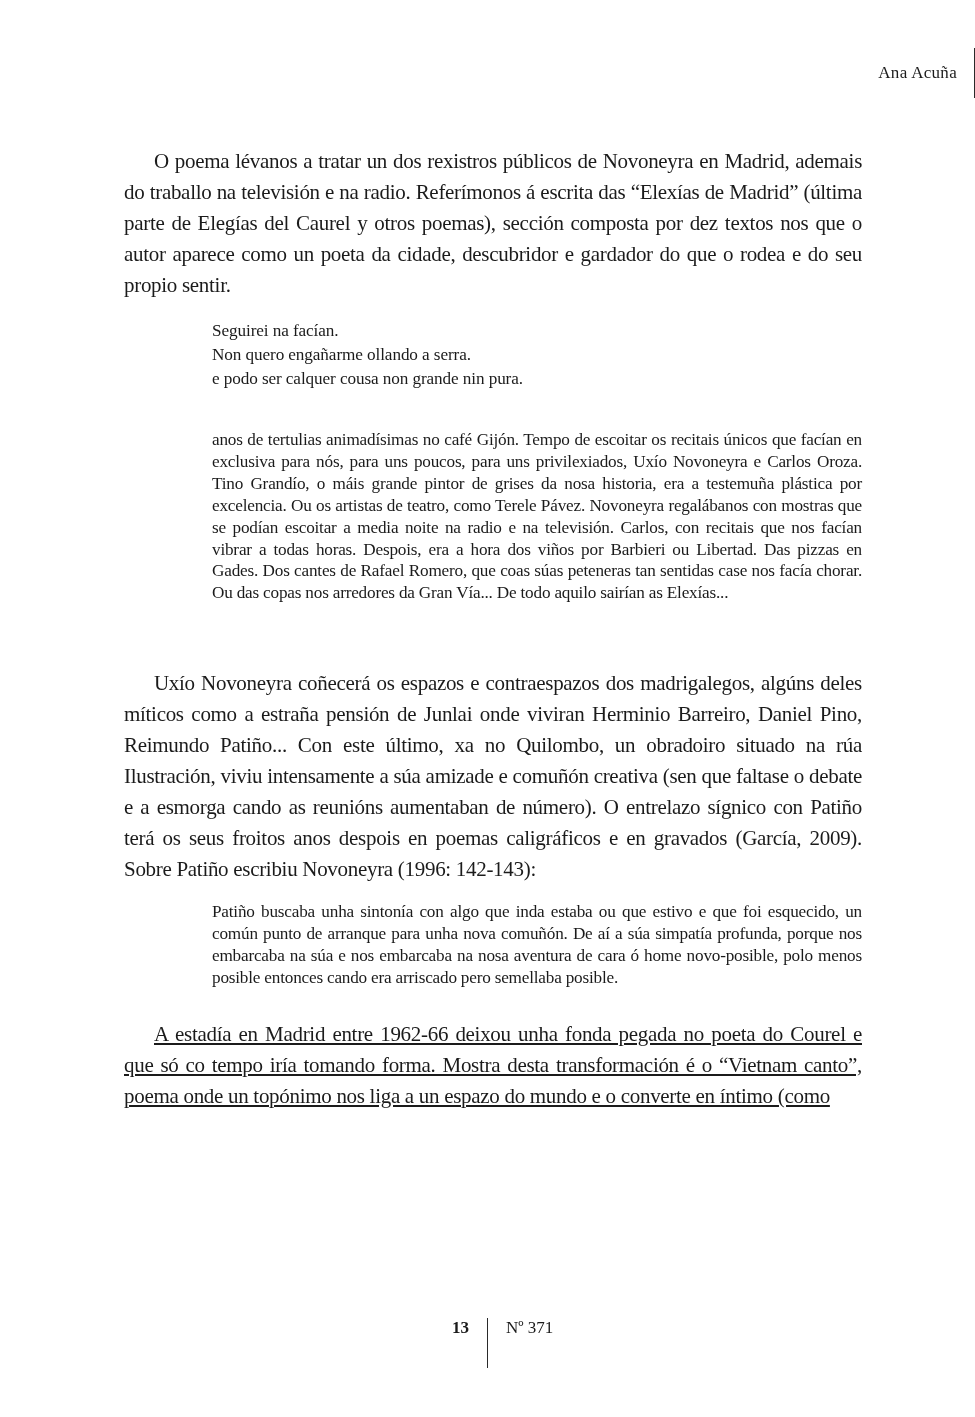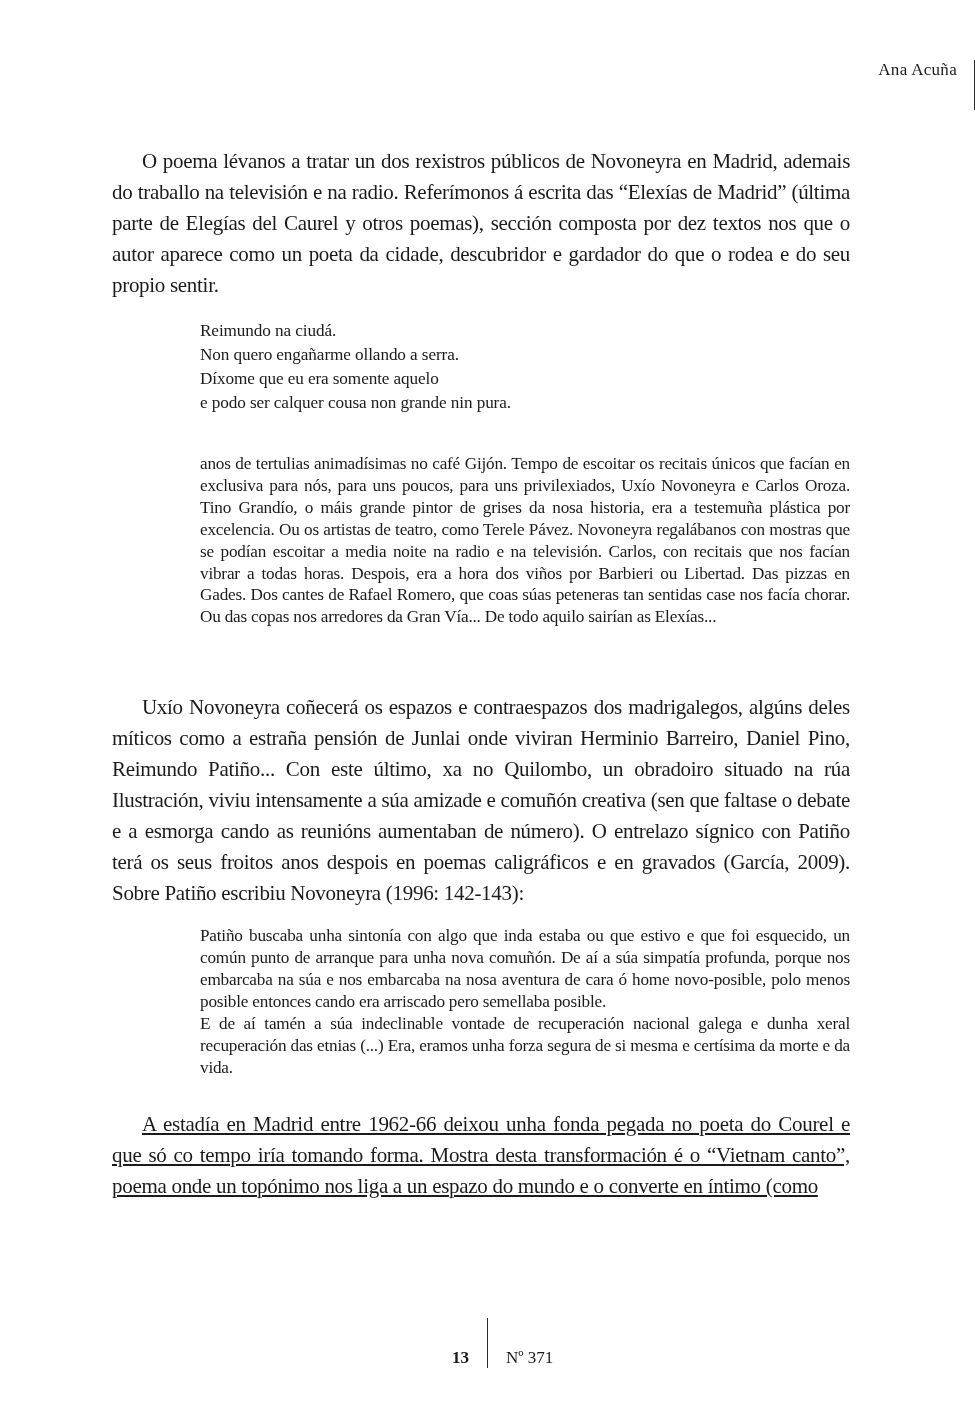--- a/index.html
+++ b/index.html
@@ -13,26 +13,26 @@
     height: 1417px;
     background: #ffffff;
     color: #1b1b1b;
     font-family: "Liberation Serif", "DejaVu Serif", serif;
     overflow: hidden;
   }
 
   
   .page-header {
     position: absolute;
-    top: 60px;
+    top: 48px;
     left: 0;
     width: 100%;
     height: 50px;
     display: flex;
-    align-items: flex-start;
+    align-items: center;
   }
   .header-author {
     flex: 1 1 0;
     text-align: right;
     padding-right: 17px;
     font-size: 17px;
     letter-spacing: 0.3px;
   }
   .header-divider {
     width: 1px;
@@ -43,21 +43,21 @@
     flex: 1 1 0;
     text-align: left;
     padding-left: 17px;
     font-size: 16.5px;
     letter-spacing: 0.6px;
   }
 
   
   .page-body {
     position: absolute;
-    left: 112px;
+    left: 124px;
     top: 0;
     width: 738px;
   }
   .para {
     margin: 0;
     font-size: 21px;
     line-height: 31px;
     letter-spacing: -0.3px;
     text-align: justify;
   }
@@ -86,21 +86,21 @@
   .quote-para { margin: 0; }
 
   
   .page-footer {
     position: absolute;
     top: 1318px;
     left: 0;
     width: 100%;
     height: 50px;
     display: flex;
-    align-items: flex-end;
+    align-items: flex-start;
     background: #ffffff;
   }
   .footer-page {
     flex: 1 1 0;
     text-align: right;
     padding-right: 18px;
     font-size: 17px;
     font-weight: 700;
   }
   .footer-divider {
@@ -123,34 +123,32 @@
   <header class="page-header">
     <div class="header-author">Ana Acuña</div>
     <div class="header-divider"></div>
   </header>
 
   <main class="page-body">
 
     <p class="para indent p1">O poema lévanos a tratar un dos rexistros públicos de Novoneyra en Madrid, ademais do traballo na televisión e na radio. Referímonos á escrita das “Elexías de Madrid” (última parte de Elegías del Caurel y otros poemas), sección composta por dez textos nos que o autor aparece como un poeta da cidade, descubridor e gardador do que o rodea e do seu propio sentir.</p>
 
     <div class="verse">
-      <div class="verse-line">Reimundo na ciudá.</div>
+      <div class="verse-line">Seguirei na facían.</div>
       <div class="verse-line">Non quero engañarme ollando a serra.</div>
-      <div class="verse-line">Díxome que eu era somente aquelo</div>
       <div class="verse-line">e podo ser calquer cousa non grande nin pura.</div>
     </div>
 
 
     <div class="quote q1">anos de tertulias animadísimas no café Gijón. Tempo de escoitar os recitais únicos que facían en exclusiva para nós, para uns poucos, para uns privilexiados, Uxío Novoneyra e Carlos Oroza. Tino Grandío, o máis grande pintor de grises da nosa historia, era a testemuña plástica por excelencia. Ou os artistas de teatro, como Terele Pávez. Novoneyra regalábanos con mostras que se podían escoitar a media noite na radio e na televisión. Carlos, con recitais que nos facían vibrar a todas horas. Despois, era a hora dos viños por Barbieri ou Libertad. Das pizzas en Gades. Dos cantes de Rafael Romero, que coas súas peteneras tan sentidas case nos facía chorar. Ou das copas nos arredores da Gran Vía... De todo aquilo sairían as Elexías...</div>
 
     <p class="para indent p3">Uxío Novoneyra coñecerá os espazos e contraespazos dos madrigalegos, algúns deles míticos como a estraña pensión de Junlai onde viviran Herminio Barreiro, Daniel Pino, Reimundo Patiño... Con este último, xa no Quilombo, un obradoiro situado na rúa Ilustración, viviu intensamente a súa amizade e comuñón creativa (sen que faltase o debate e a esmorga cando as reunións aumentaban de número). O entrelazo sígnico con Patiño terá os seus froitos anos despois en poemas caligráficos e en gravados (García, 2009). Sobre Patiño escribiu Novoneyra (1996: 142-143):</p>
 
     <div class="quote q2">
       <p class="quote-para">Patiño buscaba unha sintonía con algo que inda estaba ou que estivo e que foi esquecido, un común punto de arranque para unha nova comuñón. De aí a súa simpatía profunda, porque nos embarcaba na súa e nos embarcaba na nosa aventura de cara ó home novo-posible, polo menos posible entonces cando era arriscado pero semellaba posible.</p>
-      <p class="quote-para">E de aí tamén a súa indeclinable vontade de recuperación nacional galega e dunha xeral recuperación das etnias (...) Era, eramos unha forza segura de si mesma e certísima da morte e da vida.</p>
     </div>
 
     <p class="para indent p4">A estadía en Madrid entre 1962-66 deixou unha fonda pegada no poeta do Courel e que só co tempo iría tomando forma. Mostra desta transformación é o “Vietnam canto”, poema onde un topónimo nos liga a un espazo do mundo e o converte en íntimo (como</p>
 
   </main>
 
   <footer class="page-footer">
     <div class="footer-page">13</div>
     <div class="footer-divider"></div>
     <div class="footer-issue">Nº 371</div>

